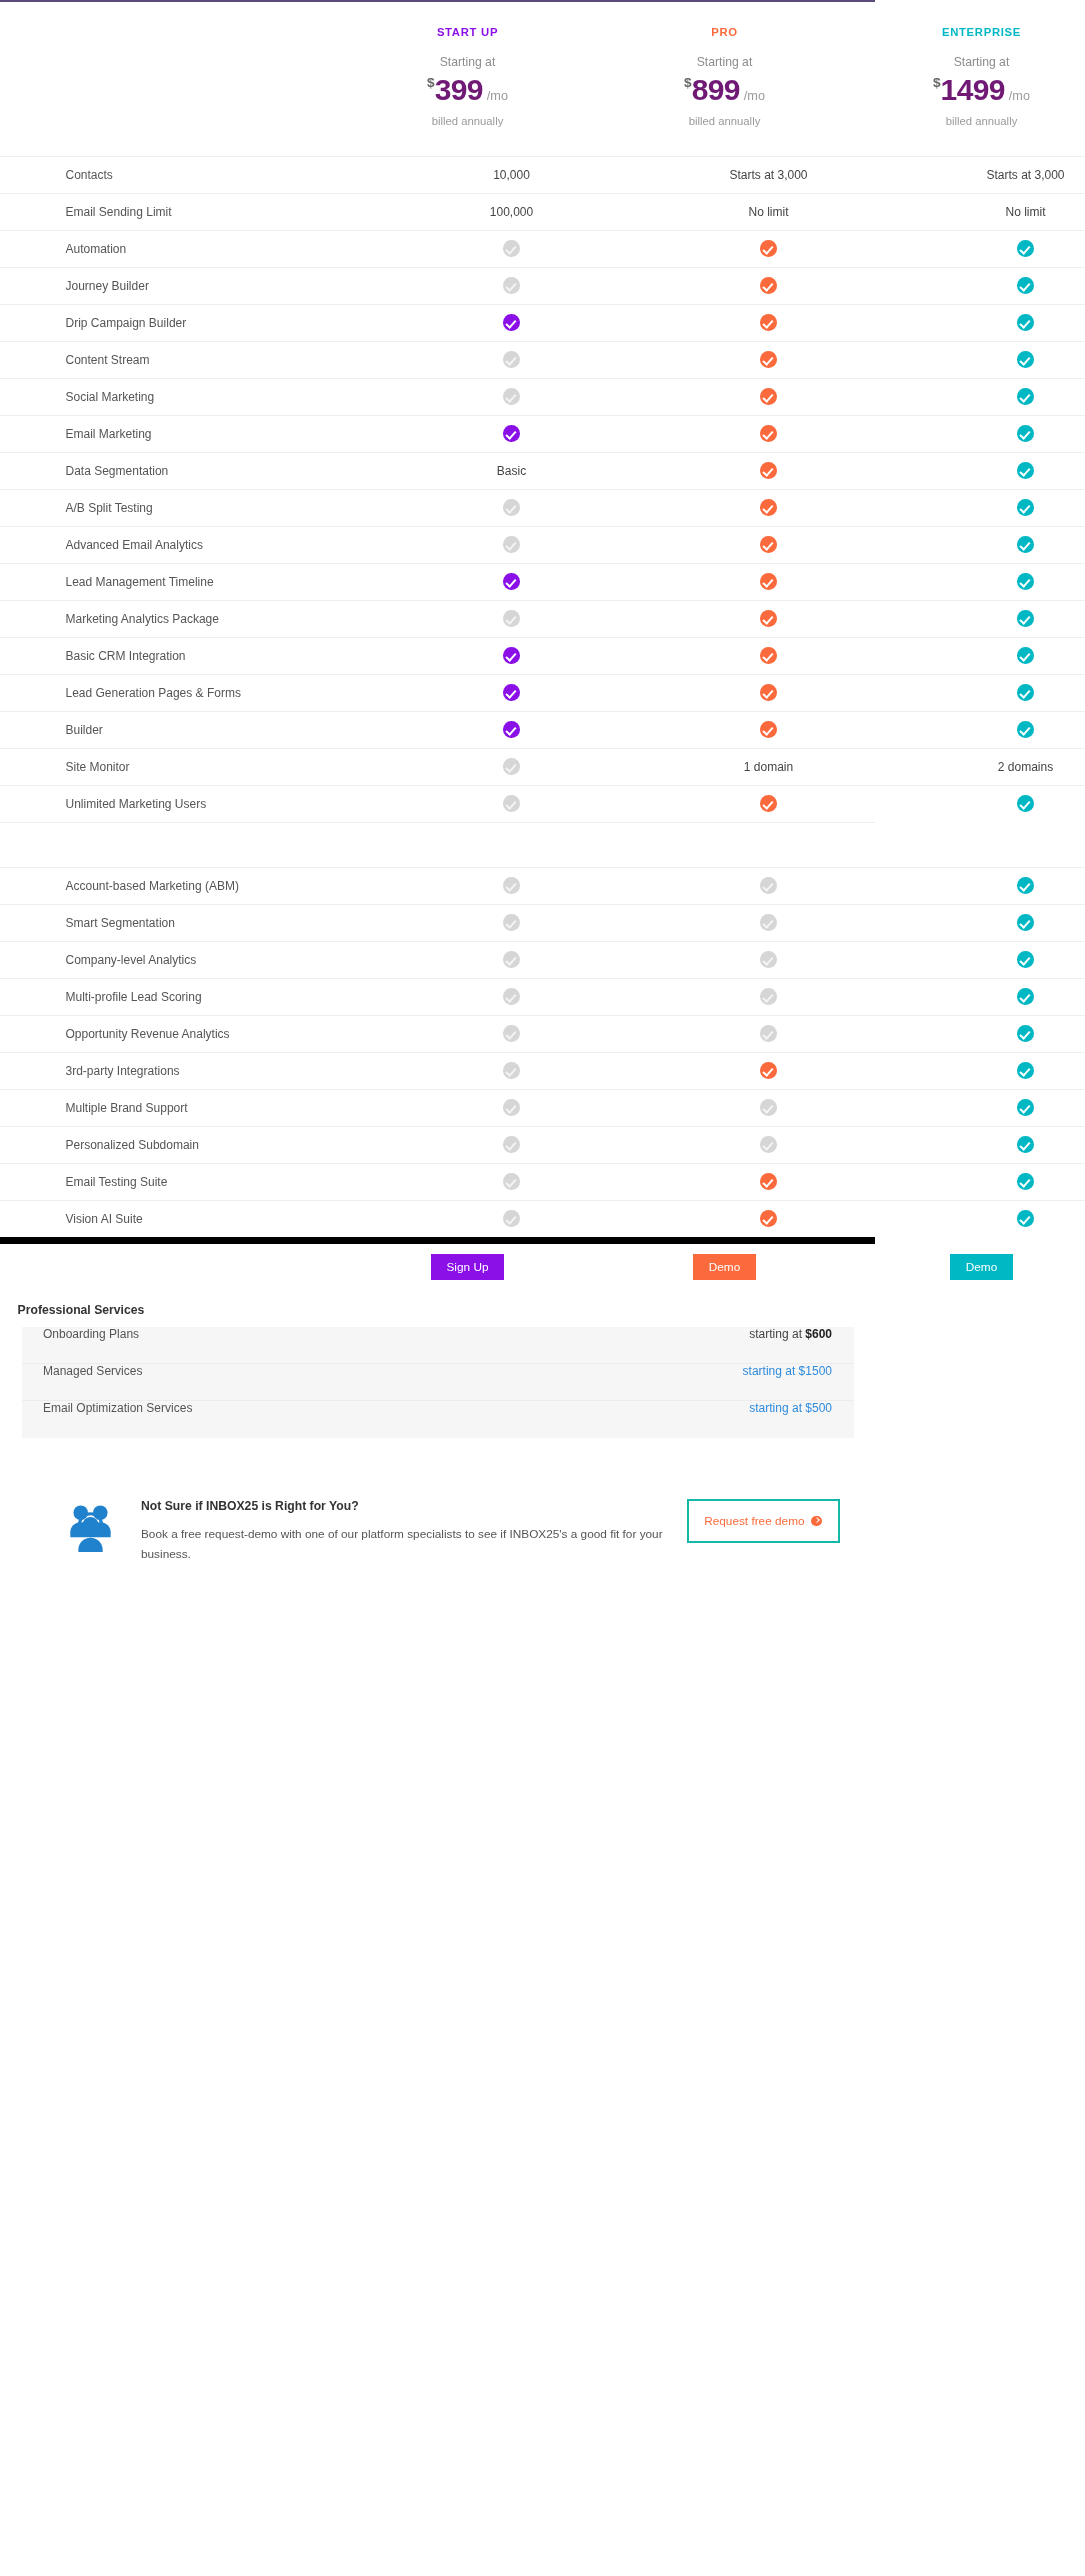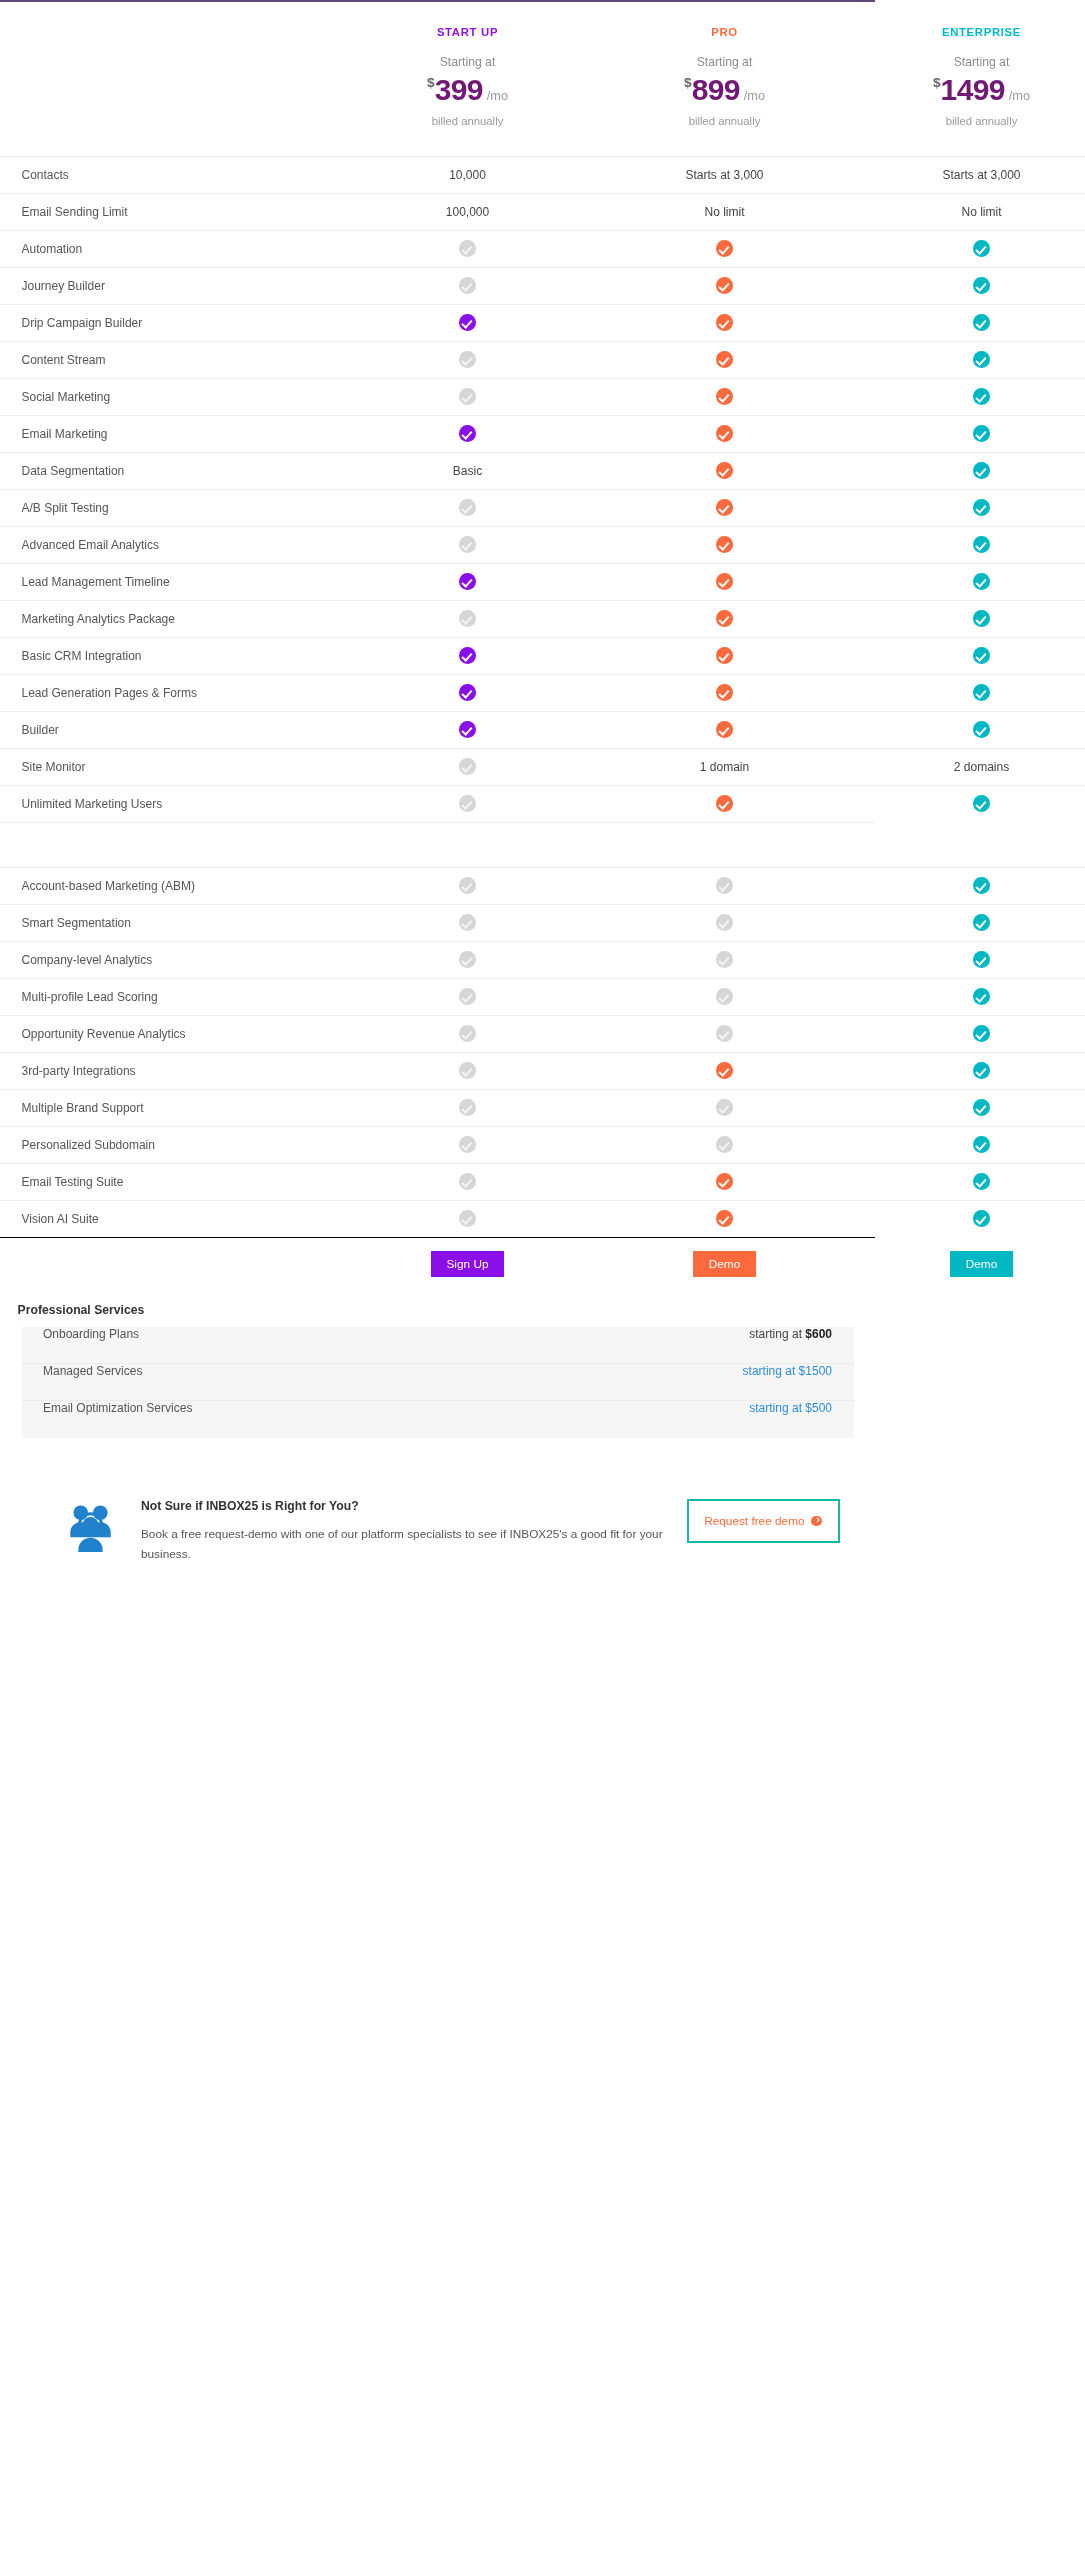--- a/index.html
+++ b/index.html
@@ -77,20 +77,21 @@
     align-items: center;
     height: 37px;
     border-top: 1px solid #eeeeee;
   }
   .cmp-feature {
     flex: 0 0 339px;
     padding-left: 21.5px;
     font-size: 12px;
     color: #555555;
     white-space: nowrap;
+    margin-left: 44px;
   }
   .cmp-cell {
     flex: 0 0 257px;
     text-align: center;
     font-size: 12px;
     color: #444444;
   }
   .cmp-gap {
     height: 45px;
     border-top: 1px solid #eeeeee;
@@ -120,21 +121,21 @@
   .chk.off::after { border-color: #f4f4f4; }
   .chk.startup    { background: #8B10E8; }
   .chk.pro        { background: #FB6A3C; }
   .chk.enterprise { background: #00B8C4; }
 
   
   .cta-row {
     display: flex;
     align-items: center;
     height: 53px;
-    border-top: 1px solid #000000;
+    border-top: 7px solid #000000;
   }
   .cta-spacer { flex: 0 0 339px; }
   .cta-cell { flex: 0 0 257px; text-align: center; }
   .cta-btn {
     display: inline-block;
     color: #ffffff;
     font-size: 11.8px;
     padding: 5.9px 15.7px;
     border: none;
     cursor: pointer;

